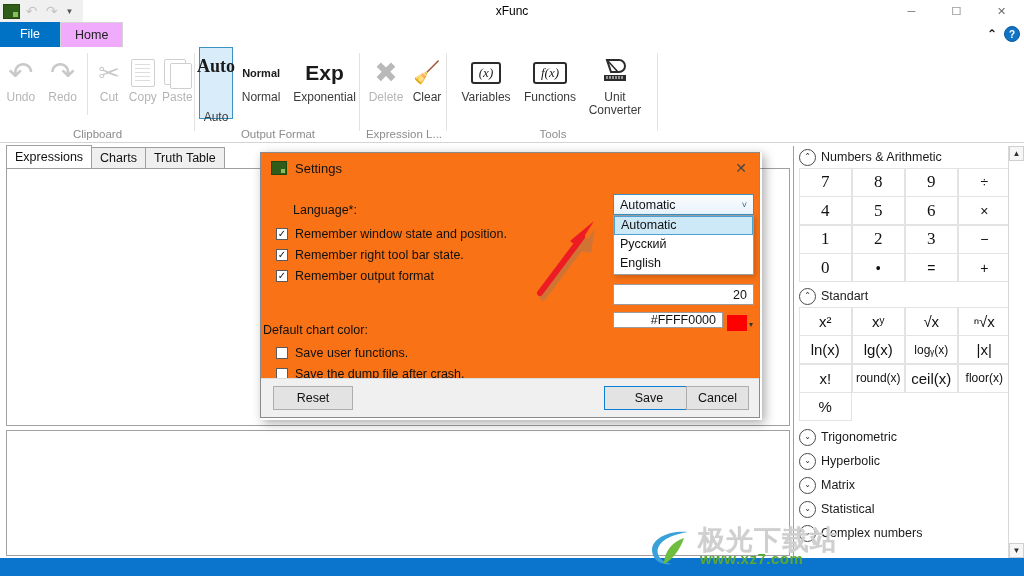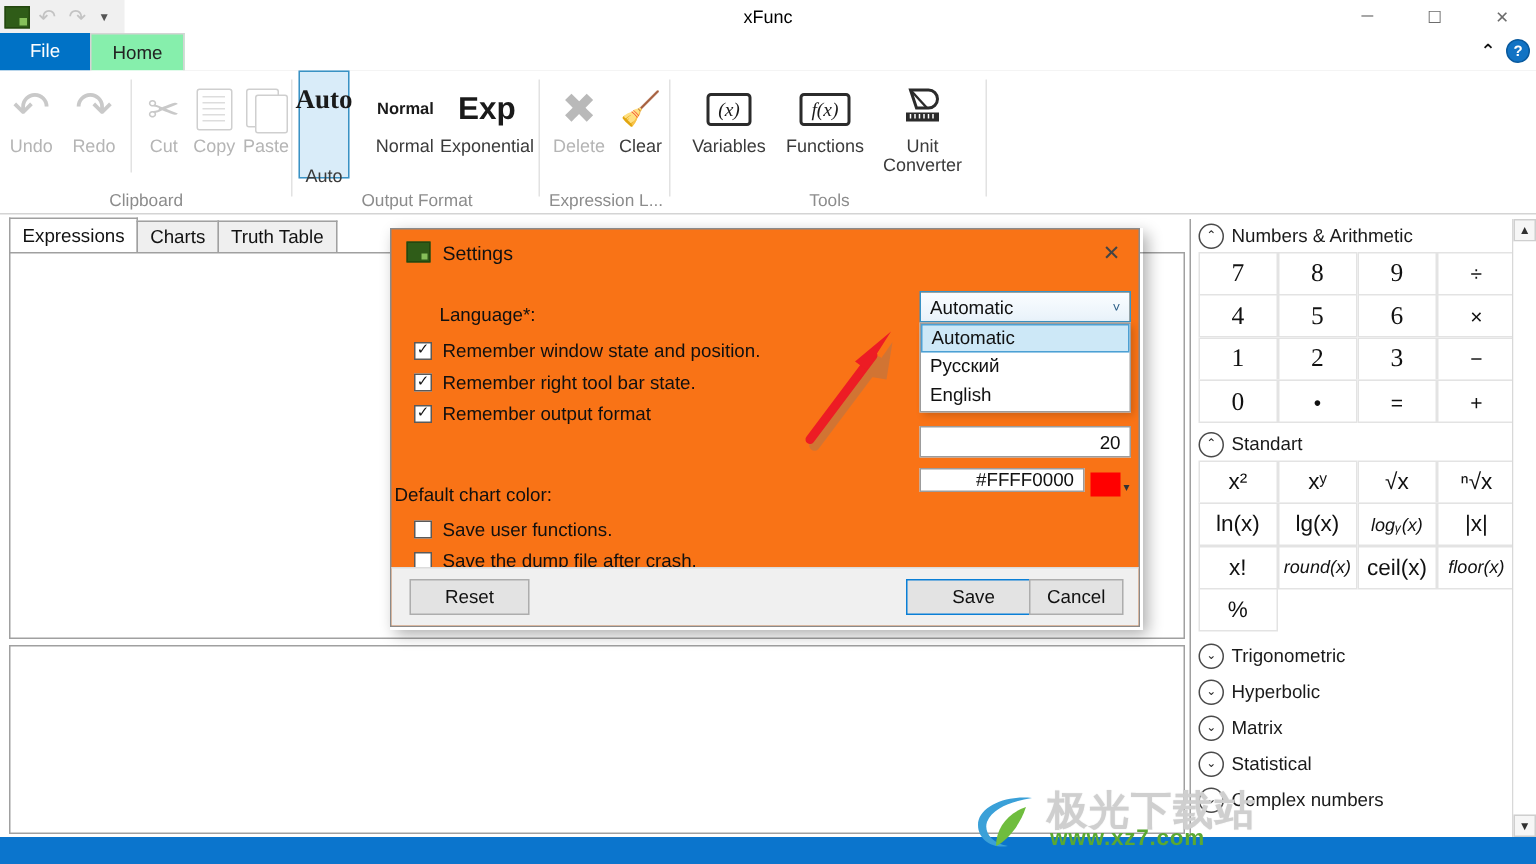--- a/index.html
+++ b/index.html
@@ -21,21 +21,21 @@
   .qat-drop{width:13px;height:17px;display:flex;align-items:center;justify-content:center;color:#555;font-size:8px;}
   #wintitle{left:0;top:0;width:1024px;height:22px;line-height:22px;text-align:center;font-size:12px;color:#000;}
   #winbtns{right:0;top:0;height:22px;display:flex;}
   .winbtn{width:45px;height:22px;display:flex;align-items:center;justify-content:center;font-size:11px;color:#6d6d6d;}
   .winbtn.close{color:#6d6d6d;}
 
   
   #tabstrip{left:0;top:22px;width:1024px;height:25px;background:#fff;border-bottom:1px solid #d4d4d4;}
   .rtab{position:absolute;top:0;height:25px;line-height:25px;padding:0 14px;font-size:12.5px;}
   #tab-file{left:0;background:#0072c6;color:#fff;width:60px;text-align:center;padding:0;}
-  #tab-home{left:60px;background:#86efac;color:#222;border:1px solid #d4d4d4;border-bottom:1px solid #fff;box-sizing:border-box;height:26px;}
+  #tab-home{left:60px;background:#f0abfc;color:#222;border:1px solid #d4d4d4;border-bottom:1px solid #fff;box-sizing:border-box;height:26px;}
   #ribbon-ctl{right:4px;top:26px;display:flex;align-items:center;gap:7px;}
   .caret-up{font-size:12px;color:#111;font-weight:bold;}
   .helpico{width:14px;height:14px;border-radius:50%;background:#1273c4;color:#fff;font-size:10px;
     display:flex;align-items:center;justify-content:center;font-weight:bold;border:1px solid #0a5a9e;}
 
   
   #ribbon{left:0;top:47px;width:1024px;height:95px;background:#fff;border-bottom:1px solid #d4d4d4;}
   .rgroup{position:absolute;top:0;height:95px;}
   .rgroup .items{display:flex;align-items:flex-start;height:72px;}
   .rgroup .gtitle{position:absolute;bottom:2px;left:0;width:100%;text-align:center;font-size:11.5px;color:#8c8c8c;}
@@ -70,21 +70,21 @@
   #resultpane{left:6px;top:430px;width:782px;height:124px;background:#fff;border:1px solid #a0a0a0;}
 
   
   #rightpanel{left:793px;top:146px;width:231px;height:412px;background:#fff;border-left:1px solid #a0a0a0;}
   .sect-head{display:flex;align-items:center;gap:5px;height:22px;padding-left:5px;font-size:12.5px;color:#1a1a1a;}
   .circ{width:15px;height:15px;border-radius:50%;border:1px solid #4a4a4a;display:flex;align-items:center;
     justify-content:center;font-size:8px;color:#2a2a2a;line-height:1;}
   .keypad{display:grid;grid-template-columns:repeat(4,53px);margin-left:5px;}
   .key{height:27px;border:1px solid #e3e3e3;background:#fff;display:flex;align-items:center;justify-content:center;
     font-size:17px;font-family:"Liberation Serif",serif;color:#111;margin:-0.5px 0 0 -0.5px;}
-  .key.small{font-size:12px;font-family:"Liberation Sans",sans-serif;font-style:italic;}
+  .key.small{font-size:12px;font-family:"Liberation Sans",sans-serif;}
   .key.med{font-size:15px;font-family:"Liberation Sans",sans-serif;}
   .key.sym{font-size:14px;font-family:"Liberation Sans",sans-serif;}
   .collapsed-list{margin-top:4px;}
   .collapsed-list .sect-head{height:24px;}
   #rscroll{right:0;top:146px;width:15px;height:412px;background:#fff;border-left:1px solid #d8d8d8;}
   .sb-arrow{width:15px;height:15px;display:flex;align-items:center;justify-content:center;font-size:8px;
     color:#303030;border:1px solid #cfcfcf;box-sizing:border-box;background:#f6f6f6;}
   #rscroll-track{position:absolute;left:0;top:15px;width:15px;bottom:15px;background:#fff;}
 
   
@@ -206,21 +206,21 @@
   </div>
 
   <div class="rgroup" style="left:196px;width:164px;">
     <div class="items" style="padding-left:3px;">
       <div class="ritem sel" style="width:34px;">
         <div class="glyph">
             <span class="big-auto">Auto</span>
           </div>
         <div class="lbl">Auto</div>
       </div>
-      <div class="ritem" style="width:58px;align-items:flex-end;">
+      <div class="ritem" style="width:58px;">
         <div class="glyph">
             <span class="big-normal">Normal</span>
           </div>
         <div class="lbl">Normal</div>
       </div>
       <div class="ritem" style="width:73px;">
         <div class="glyph">
             <span class="big-exp">Exp</span>
           </div>
         <div class="lbl">Exponential</div>

